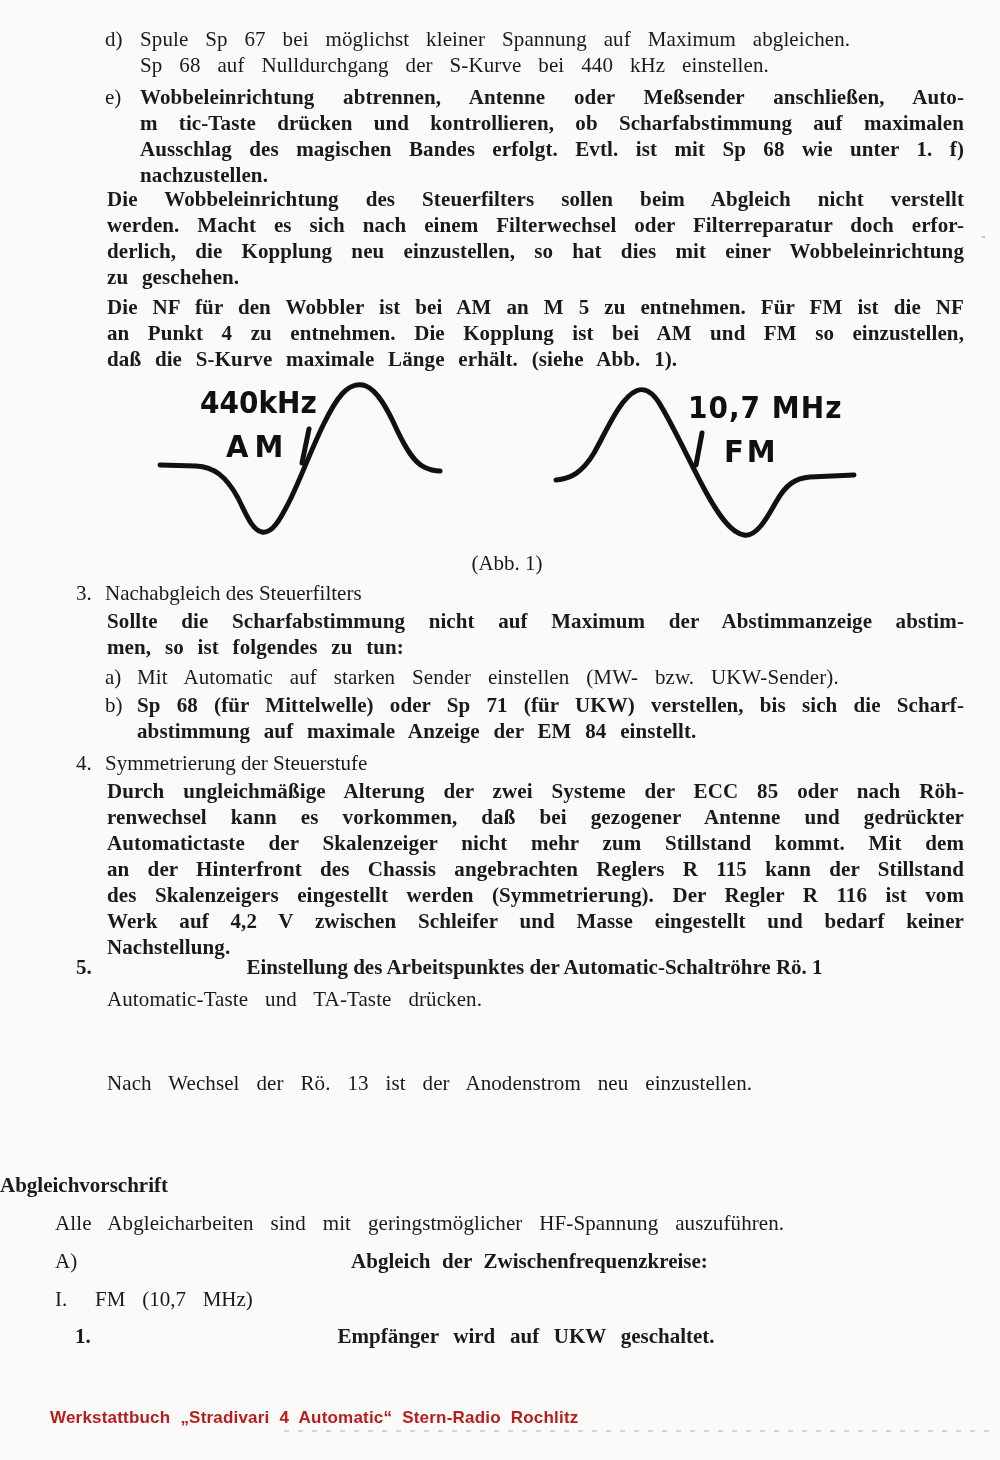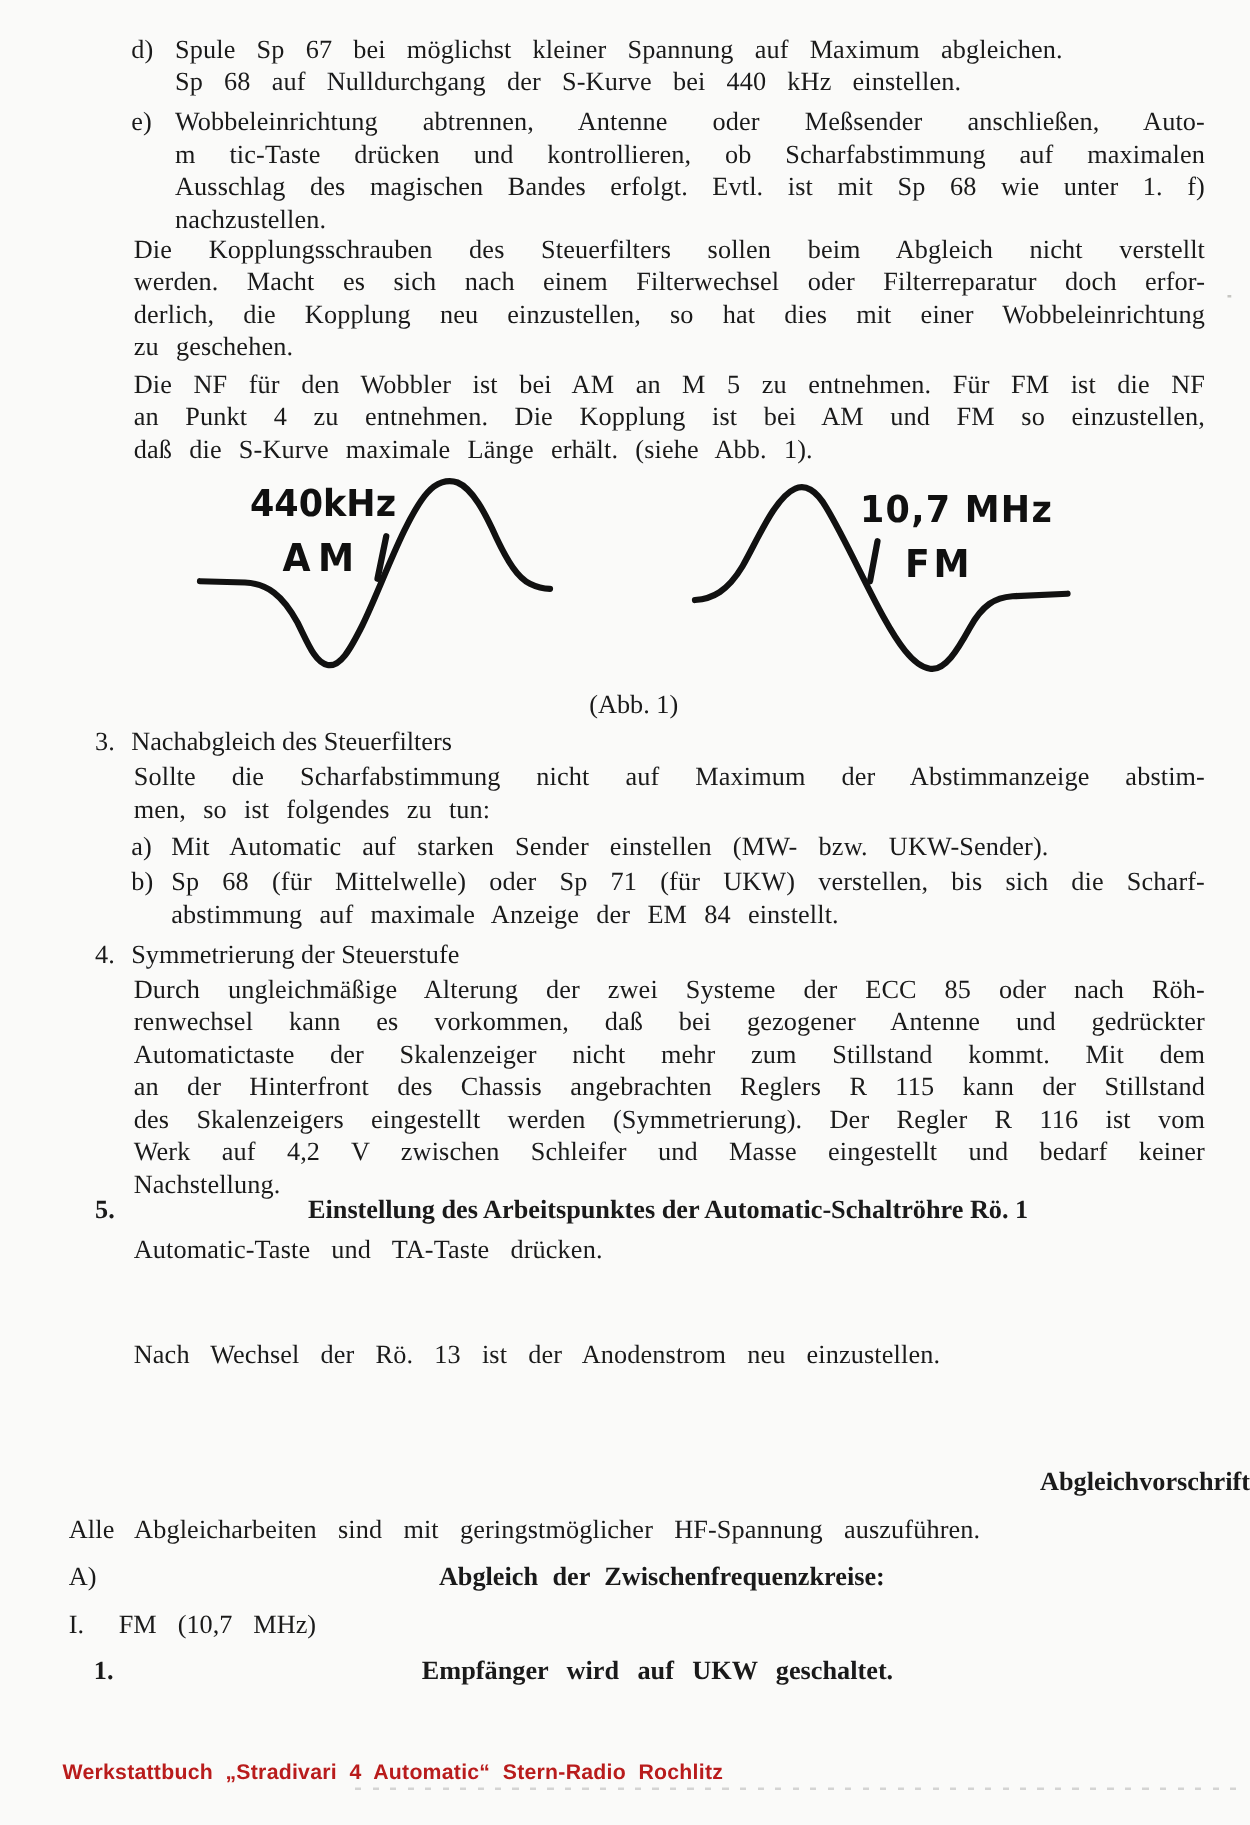--- a/index.html
+++ b/index.html
@@ -7,39 +7,39 @@
     position:relative;
     width:1000px;height:1460px;
     background:#fafaf9;
     color:#1a1a1a;
     font-family:"Liberation Serif","DejaVu Serif",serif;
     font-size:21px;line-height:26px;
     overflow:hidden;
   }
   .abs{position:absolute;left:0;right:0;}
   .tline{word-spacing:.12em;letter-spacing:.1px;}
-  .just .tline{text-align:justify;text-align-last:justify;}
+  .just .tline{text-align:justify;text-align-last:justify;font-weight:bold;}
   .just .tline-last{text-align-last:left;word-spacing:.4em;}
   .xwide .tline{word-spacing:.55em;}
   .hlabel{position:absolute;top:0;}
   .hbody{position:absolute;}
   
   .hang .hlabel{left:105px;}
   .hang .hbody{left:140px;right:36px;}
   
   .sub .hlabel{left:105px;}
   .sub .hbody{left:137px;right:36px;}
   
   .para{left:107px;right:36px;position:absolute;}
   
   .sec{position:absolute;left:0;right:0;}
   .sec .num{position:absolute;left:76px;}
   .sec .title{position:absolute;left:105px;right:36px;}
   .bold{font-weight:700;text-align:center;}
-  .center{text-align:right;}
+  .center{text-align:left;}
   
   .figure{position:absolute;left:140px;top:372px;width:740px;height:182px;}
   .figure svg{position:absolute;left:0;top:0;}
   .figlabel{
     position:absolute;
     font-family:"DejaVu Sans","Liberation Sans",sans-serif;
     font-weight:700;color:#101010;
     transform:scaleY(1.06);
     white-space:nowrap;
   }
@@ -81,21 +81,21 @@
     <div class="hlabel">e)</div>
     <div class="hbody just">
         <div class="tline">Wobbeleinrichtung abtrennen, Antenne oder Meßsender anschließen, Auto-</div>
         <div class="tline">m tic-Taste drücken und kontrollieren, ob Scharfabstimmung auf maximalen</div>
         <div class="tline">Ausschlag des magischen Bandes erfolgt. Evtl. ist mit Sp 68 wie unter 1. f)</div>
         <div class="tline tline-last">nachzustellen.</div>
       </div>
   </div>
 
   <div class="para just" style="top:186px">
-      <div class="tline">Die Kopplungsschrauben des Steuerfilters sollen beim Abgleich nicht verstellt</div>
+      <div class="tline">Die Wobbeleinrichtung des Steuerfilters sollen beim Abgleich nicht verstellt</div>
       <div class="tline">werden. Macht es sich nach einem Filterwechsel oder Filterreparatur doch erfor-</div>
       <div class="tline">derlich, die Kopplung neu einzustellen, so hat dies mit einer Wobbeleinrichtung</div>
       <div class="tline tline-last">zu geschehen.</div>
     </div>
 
   <div class="para just" style="top:294px">
       <div class="tline">Die NF für den Wobbler ist bei AM an M 5 zu entnehmen. Für FM ist die NF</div>
       <div class="tline">an Punkt 4 zu entnehmen. Die Kopplung ist bei AM und FM so einzustellen,</div>
       <div class="tline tline-last">daß die S-Kurve maximale Länge erhält. (siehe Abb. 1).</div>
     </div>

